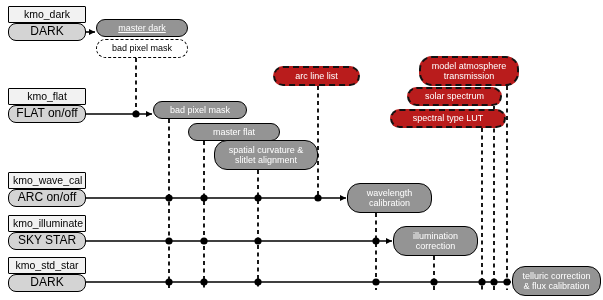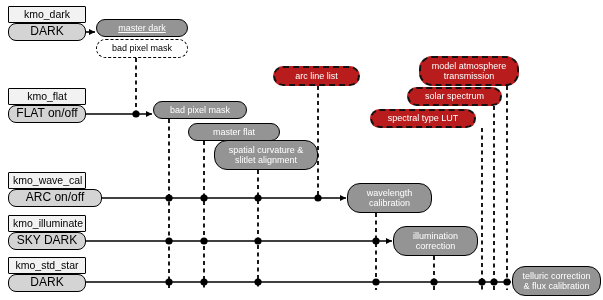--- a/index.html
+++ b/index.html
@@ -138,25 +138,25 @@
       </div>
       <div class="node recipe-label" style="left: 8px; top: 257px; width: 78px; height: 17px;">
         <span>kmo_std_star</span>
       </div>
       <div class="node raw-frame" style="left: 8px; top: 23px; width: 78px; height: 18px;">
         <span>DARK</span>
       </div>
       <div class="node raw-frame" style="left: 8px; top: 105px; width: 78px; height: 18px;">
         <span>FLAT on/off</span>
       </div>
-      <div class="node raw-frame" style="left: 8px; top: 189px; width: 94px; height: 18px;">
+      <div class="node raw-frame" style="left: 8px; top: 189px; width: 78px; height: 18px;">
         <span>ARC on/off</span>
       </div>
       <div class="node raw-frame" style="left: 8px; top: 232px; width: 78px; height: 18px;">
-        <span>SKY DARK</span>
+        <span>SKY STAR</span>
       </div>
       <div class="node raw-frame" style="left: 8px; top: 274px; width: 78px; height: 18px;">
         <span>DARK</span>
       </div>
       <div class="node product" style="left: 96px; top: 19px; width: 92px; height: 18px; text-decoration: underline;">
         <span>master dark</span>
       </div>
       <div class="node product" style="left: 153px; top: 101px; width: 94px; height: 18px;">
         <span>bad pixel mask</span>
       </div>
@@ -180,17 +180,17 @@
       </div>
       <div class="node static-cal" style="left: 273px; top: 66px; width: 87px; height: 20px;">
         <span>arc line list</span>
       </div>
       <div class="node static-cal" style="left: 419px; top: 56px; width: 100px; height: 30px;">
         <span>model atmosphere<br>transmission</span>
       </div>
       <div class="node static-cal" style="left: 407px; top: 87px; width: 95px; height: 19px;">
         <span>solar spectrum</span>
       </div>
-      <div class="node static-cal" style="left: 370px; top: 109px; width: 106px; height: 19px;">
+      <div class="node static-cal" style="left: 390px; top: 109px; width: 116px; height: 19px;">
         <span>spectral type LUT</span>
       </div>
     </div>
 </div>
 
 </body></html>

